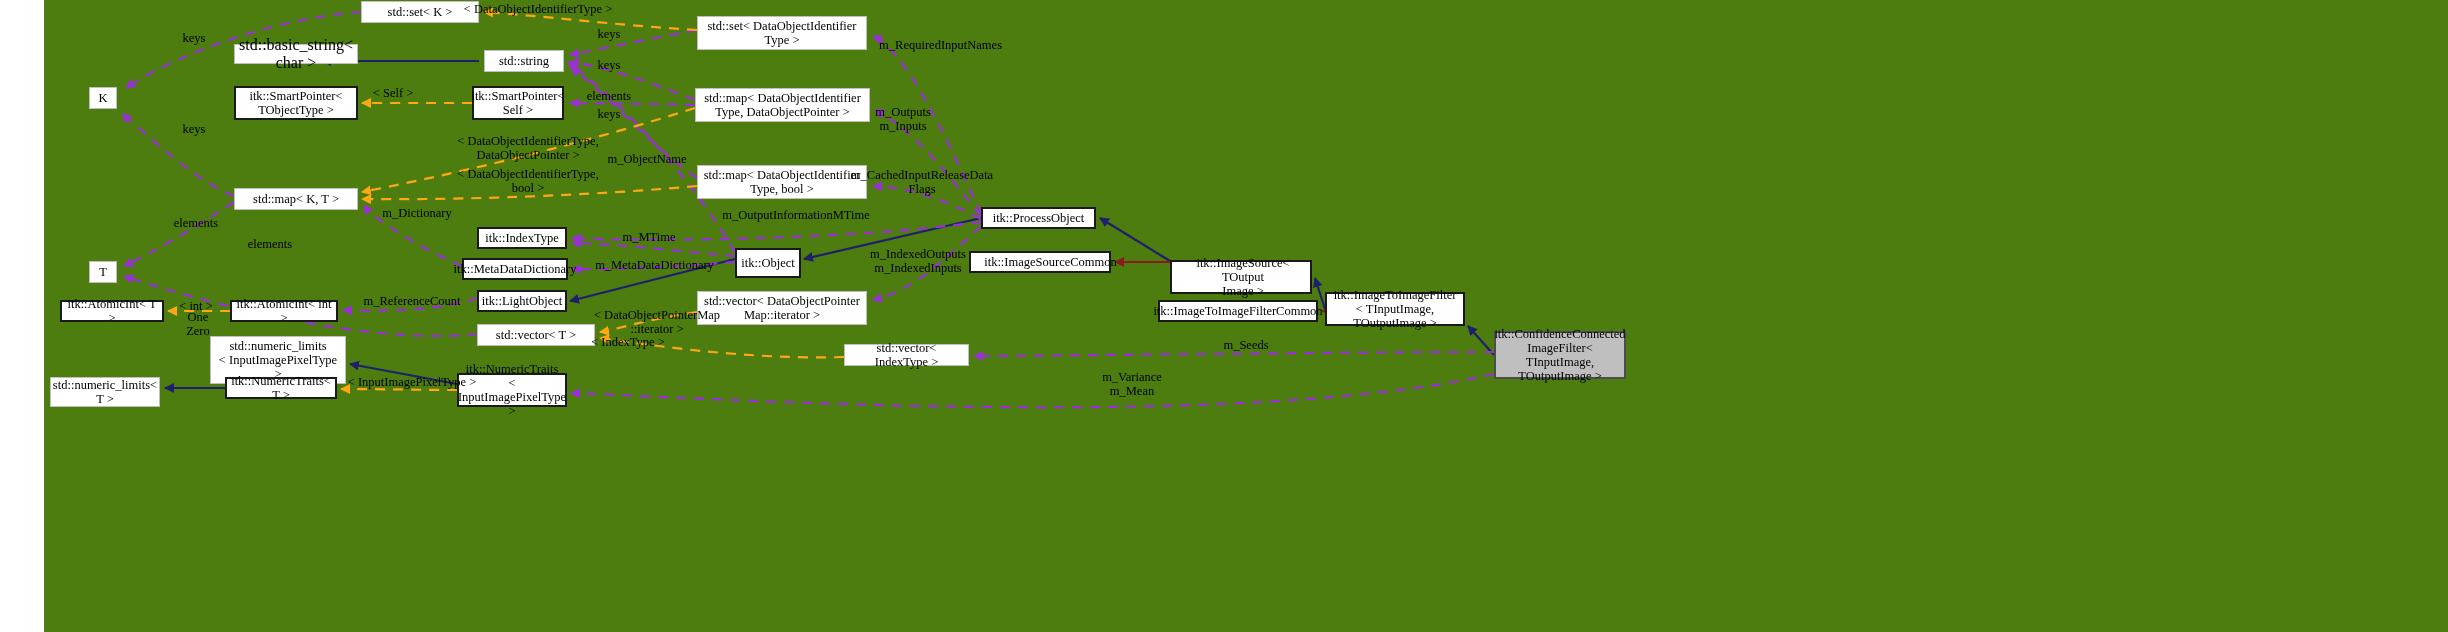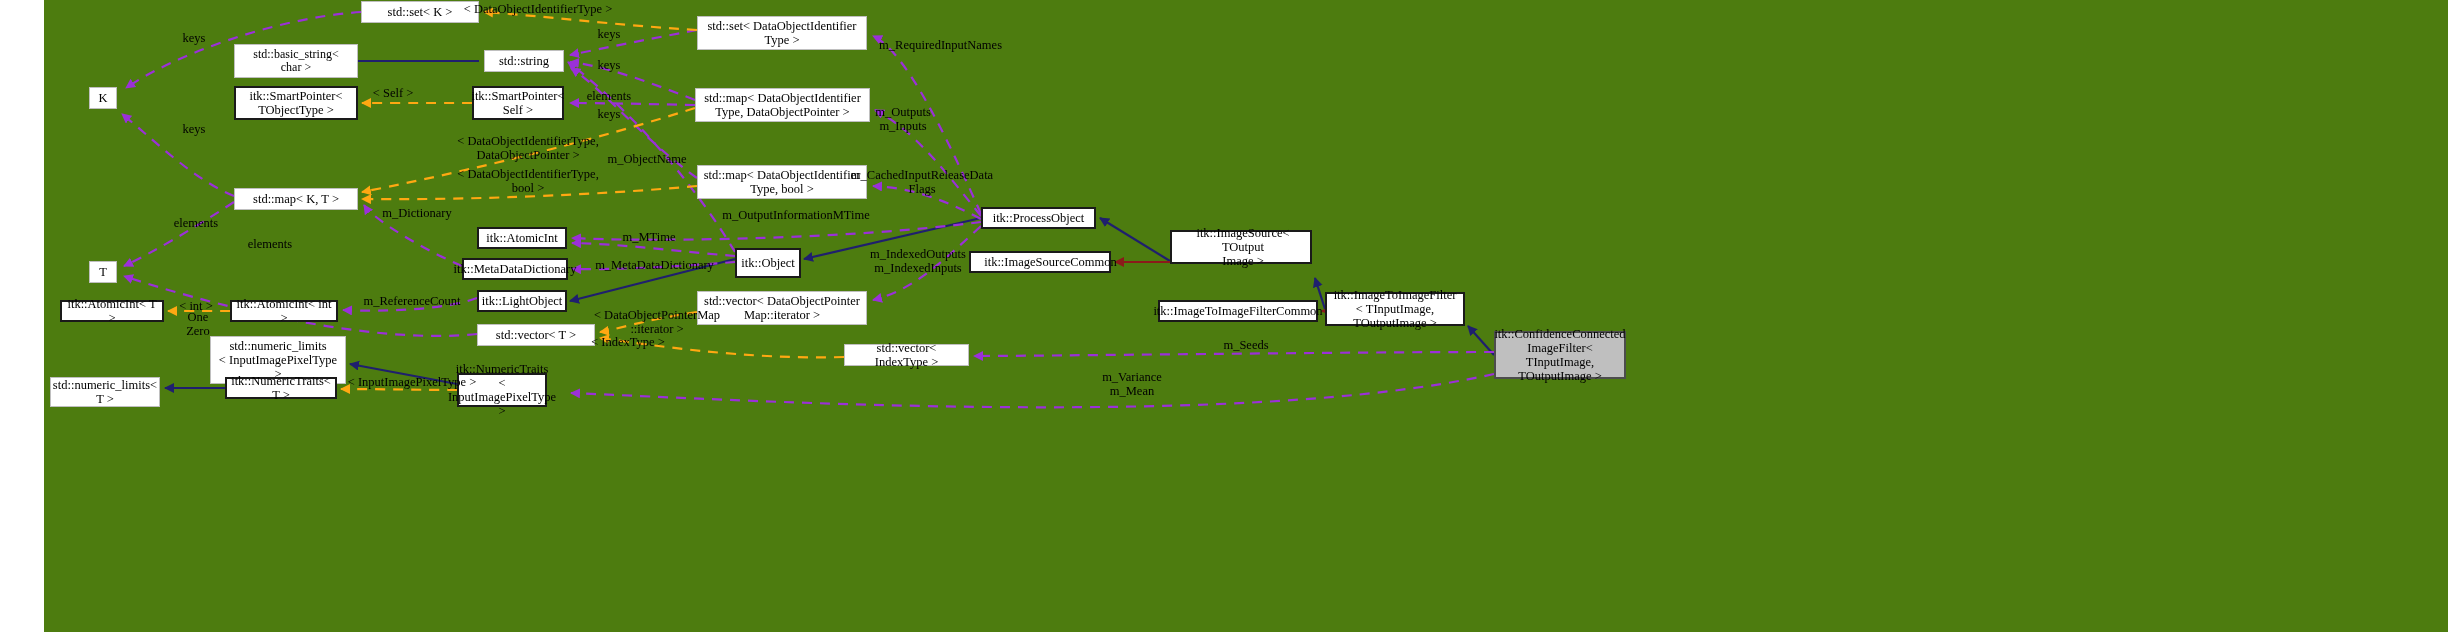--- a/index.html
+++ b/index.html
@@ -126,61 +126,61 @@
       <path d="M428,103 C400,103 360,103 318,103"></path>
       <path d="M651,108 C520,150 380,180 318,192"></path>
       <path d="M653,186 C520,198 380,200 318,199"></path>
       <path d="M186,311 C170,311 150,311 124,311"></path>
       <path d="M653,312 C600,320 570,330 556,332"></path>
       <path d="M800,357 C700,360 600,344 556,338"></path>
       <path d="M413,390 C380,390 340,389 297,389"></path>
     </g>
   </svg>
 <div class="node ext" style="left: 317px; top: 1px; width: 118px; height: 22px; font-size: 12.5px;">std::set&lt; K &gt;</div>
-    <div class="node ext" style="left: 190px; top: 44px; width: 124px; height: 34px; font-size: 12px;">std::basic_string&lt;
+    <div class="node ext" style="left: 190px; top: 44px; width: 124px; height: 20px; font-size: 16px;">std::basic_string&lt;
 char &gt;</div>
     <div class="node itk" style="left: 190px; top: 86px; width: 124px; height: 34px; font-size: 12.5px;">itk::SmartPointer&lt;
 TObjectType &gt;</div>
     <div class="node ext" style="left: 45px; top: 87px; width: 28px; height: 22px; font-size: 12.5px;">K</div>
     <div class="node ext" style="left: 440px; top: 50px; width: 80px; height: 22px; font-size: 12.5px;">std::string</div>
     <div class="node itk" style="left: 428px; top: 86px; width: 92px; height: 34px; font-size: 12.5px;">itk::SmartPointer&lt;
 Self &gt;</div>
     <div class="node ext" style="left: 653px; top: 16px; width: 170px; height: 34px; font-size: 12.5px;">std::set&lt; DataObjectIdentifier
 Type &gt;</div>
     <div class="node ext" style="left: 651px; top: 88px; width: 175px; height: 34px; font-size: 12.5px;">std::map&lt; DataObjectIdentifier
 Type, DataObjectPointer &gt;</div>
     <div class="node ext" style="left: 190px; top: 188px; width: 124px; height: 22px; font-size: 12.5px;">std::map&lt; K, T &gt;</div>
     <div class="node ext" style="left: 653px; top: 165px; width: 170px; height: 34px; font-size: 12.5px;">std::map&lt; DataObjectIdentifier
 Type, bool &gt;</div>
     <div class="node itk" style="left: 937px; top: 207px; width: 115px; height: 22px; font-size: 12.5px;">itk::ProcessObject</div>
-    <div class="node itk" style="left: 433px; top: 227px; width: 90px; height: 22px; font-size: 12.5px;">itk::AtomicInt</div>
+    <div class="node itk" style="left: 433px; top: 227px; width: 90px; height: 22px; font-size: 12.5px;">itk::IndexType</div>
     <div class="node itk" style="left: 418px; top: 258px; width: 106px; height: 22px; font-size: 12.5px;">itk::MetaDataDictionary</div>
     <div class="node itk" style="left: 691px; top: 248px; width: 66px; height: 30px; font-size: 12.5px;">itk::Object</div>
     <div class="node itk" style="left: 925px; top: 251px; width: 142px; height: 22px; font-size: 12.5px; padding-left: 25px;">itk::ImageSourceCommon</div>
-    <div class="node itk" style="left: 1126px; top: 230px; width: 142px; height: 34px; font-size: 12.5px; padding-left: 8px;">itk::ImageSource&lt; TOutput
+    <div class="node itk" style="left: 1126px; top: 260px; width: 142px; height: 34px; font-size: 12.5px; padding-left: 8px;">itk::ImageSource&lt; TOutput
 Image &gt;</div>
     <div class="node itk" style="left: 433px; top: 290px; width: 90px; height: 22px; font-size: 12.5px;">itk::LightObject</div>
     <div class="node ext" style="left: 653px; top: 291px; width: 170px; height: 34px; font-size: 12.5px;">std::vector&lt; DataObjectPointer
 Map::iterator &gt;</div>
     <div class="node itk" style="left: 16px; top: 300px; width: 104px; height: 22px; font-size: 12.5px;">itk::AtomicInt&lt; T &gt;</div>
     <div class="node itk" style="left: 186px; top: 300px; width: 108px; height: 22px; font-size: 12.5px;">itk::AtomicInt&lt; int &gt;</div>
     <div class="node ext" style="left: 45px; top: 261px; width: 28px; height: 22px; font-size: 12.5px;">T</div>
     <div class="node itk" style="left: 1114px; top: 300px; width: 160px; height: 22px; font-size: 12.5px;">itk::ImageToImageFilterCommon</div>
     <div class="node itk" style="left: 1281px; top: 292px; width: 140px; height: 34px; font-size: 12.5px;">itk::ImageToImageFilter
 &lt; TInputImage, TOutputImage &gt;</div>
     <div class="node ext" style="left: 433px; top: 324px; width: 118px; height: 22px; font-size: 12.5px;">std::vector&lt; T &gt;</div>
     <div class="node focus" style="left: 1450px; top: 331px; width: 132px; height: 48px; font-size: 12.5px;">itk::ConfidenceConnected
 ImageFilter&lt; TInputImage,
 TOutputImage &gt;</div>
     <div class="node ext" style="left: 166px; top: 336px; width: 136px; height: 48px; font-size: 12.5px;">std::numeric_limits
 &lt; InputImagePixelType &gt;</div>
     <div class="node ext" style="left: 800px; top: 344px; width: 125px; height: 22px; font-size: 12.5px;">std::vector&lt; IndexType &gt;</div>
     <div class="node ext" style="left: 6px; top: 377px; width: 110px; height: 30px; font-size: 12.5px;">std::numeric_limits&lt; T &gt;</div>
     <div class="node itk" style="left: 181px; top: 377px; width: 112px; height: 22px; font-size: 12.5px;">itk::NumericTraits&lt; T &gt;</div>
-    <div class="node itk" style="left: 413px; top: 373px; width: 90px; height: 34px; font-size: 12.5px;">itk::NumericTraits
+    <div class="node itk" style="left: 413px; top: 373px; width: 110px; height: 34px; font-size: 12.5px;">itk::NumericTraits
 &lt; InputImagePixelType &gt;</div>
     <div class="edge-label" style="left: 410px; top: 2px; width: 168px; font-size: 12.5px;">&lt; DataObjectIdentifierType &gt;</div>
     <div class="edge-label" style="left: 130px; top: 31px; width: 40px; font-size: 12.5px;">keys</div>
     <div class="edge-label" style="left: 545px; top: 27px; width: 40px; font-size: 12.5px;">keys</div>
     <div class="edge-label" style="left: 808px; top: 38px; width: 150px; font-size: 12.5px; text-align: right;">m_RequiredInputNames</div>
     <div class="edge-label" style="left: 545px; top: 58px; width: 40px; font-size: 12.5px;">keys</div>
     <div class="edge-label" style="left: 322px; top: 86px; width: 54px; font-size: 12.5px;">&lt; Self &gt;</div>
     <div class="edge-label" style="left: 535px; top: 89px; width: 60px; font-size: 12.5px;">elements</div>
     <div class="edge-label" style="left: 545px; top: 107px; width: 40px; font-size: 12.5px;">keys</div>
     <div class="edge-label" style="left: 824px; top: 105px; width: 70px; font-size: 12.5px;">m_Outputs

